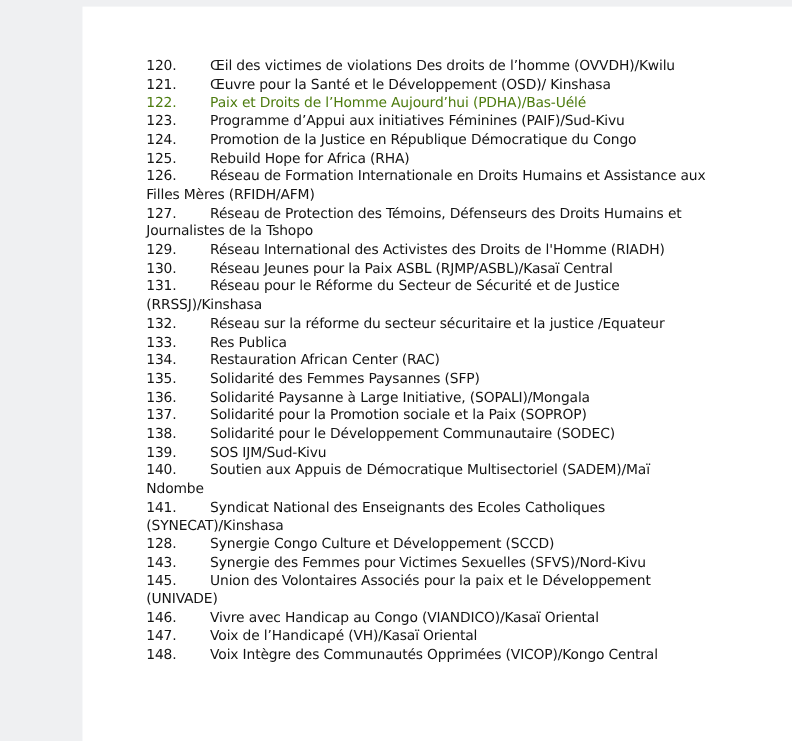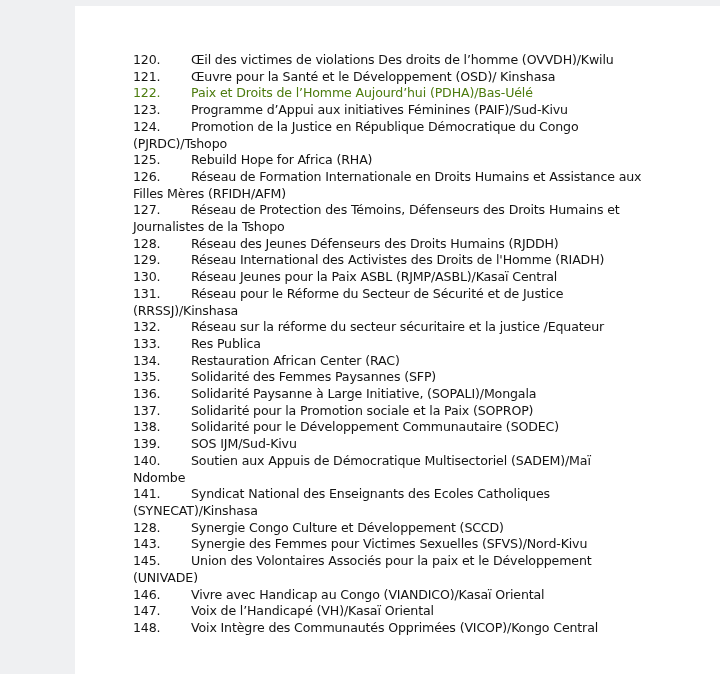--- a/index.html
+++ b/index.html
@@ -26,25 +26,24 @@
 </style>
 </head>
 <body>
 
 <div class="page">
   <div class="list">
     <div class="item"><span class="num">120.</span><span>Œil des victimes de violations Des droits de l’homme (OVVDH)/Kwilu</span></div>
     <div class="item"><span class="num">121.</span><span>Œuvre pour la Santé et le Développement (OSD)/ Kinshasa</span></div>
     <div class="item muted"><span class="num">122.</span><span>Paix et Droits de l’Homme Aujourd’hui (PDHA)/Bas-Uélé</span></div>
     <div class="item"><span class="num">123.</span><span>Programme d’Appui aux initiatives Féminines (PAIF)/Sud-Kivu</span></div>
-    <div class="item"><span class="num">124.</span><span>Promotion de la Justice en République Démocratique du Congo</span><span class="cont">(PJRDC)/Tshopo</span></div>
+    <div class="item"><span class="num">124.</span><span>Promotion de la Justice en République Démocratique du Congo</span></div>
     <div class="item"><span class="num">125.</span><span>Rebuild Hope for Africa (RHA)</span></div>
     <div class="item"><span class="num">126.</span><span>Réseau de Formation Internationale en Droits Humains et Assistance aux</span><span class="cont">Filles Mères (RFIDH/AFM)</span></div>
     <div class="item"><span class="num">127.</span><span>Réseau de Protection des Témoins, Défenseurs des Droits Humains et</span><span class="cont">Journalistes de la Tshopo</span></div>
-    <div class="item"><span class="num">128.</span><span>Réseau des Jeunes Défenseurs des Droits Humains (RJDDH)</span></div>
     <div class="item"><span class="num">129.</span><span>Réseau International des Activistes des Droits de l'Homme (RIADH)</span></div>
     <div class="item"><span class="num">130.</span><span>Réseau Jeunes pour la Paix ASBL (RJMP/ASBL)/Kasaï Central</span></div>
     <div class="item"><span class="num">131.</span><span>Réseau pour le Réforme du Secteur de Sécurité et de Justice</span><span class="cont">(RRSSJ)/Kinshasa</span></div>
     <div class="item"><span class="num">132.</span><span>Réseau sur la réforme du secteur sécuritaire et la justice /Equateur</span></div>
     <div class="item"><span class="num">133.</span><span>Res Publica</span></div>
     <div class="item"><span class="num">134.</span><span>Restauration African Center (RAC)</span></div>
     <div class="item"><span class="num">135.</span><span>Solidarité des Femmes Paysannes (SFP)</span></div>
     <div class="item"><span class="num">136.</span><span>Solidarité Paysanne à Large Initiative, (SOPALI)/Mongala</span></div>
     <div class="item"><span class="num">137.</span><span>Solidarité pour la Promotion sociale et la Paix (SOPROP)</span></div>
     <div class="item"><span class="num">138.</span><span>Solidarité pour le Développement Communautaire (SODEC)</span></div>

